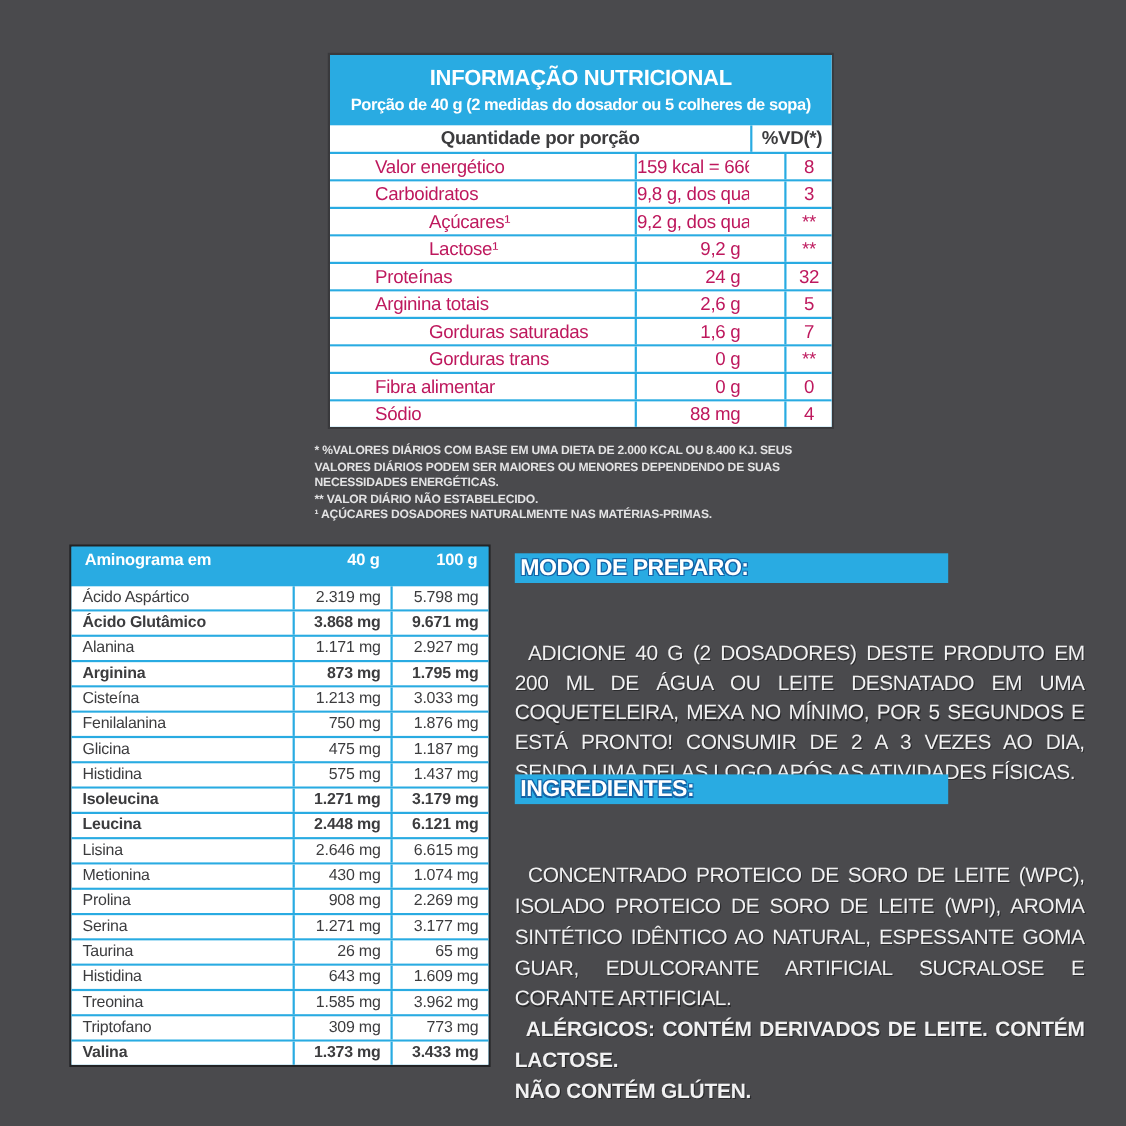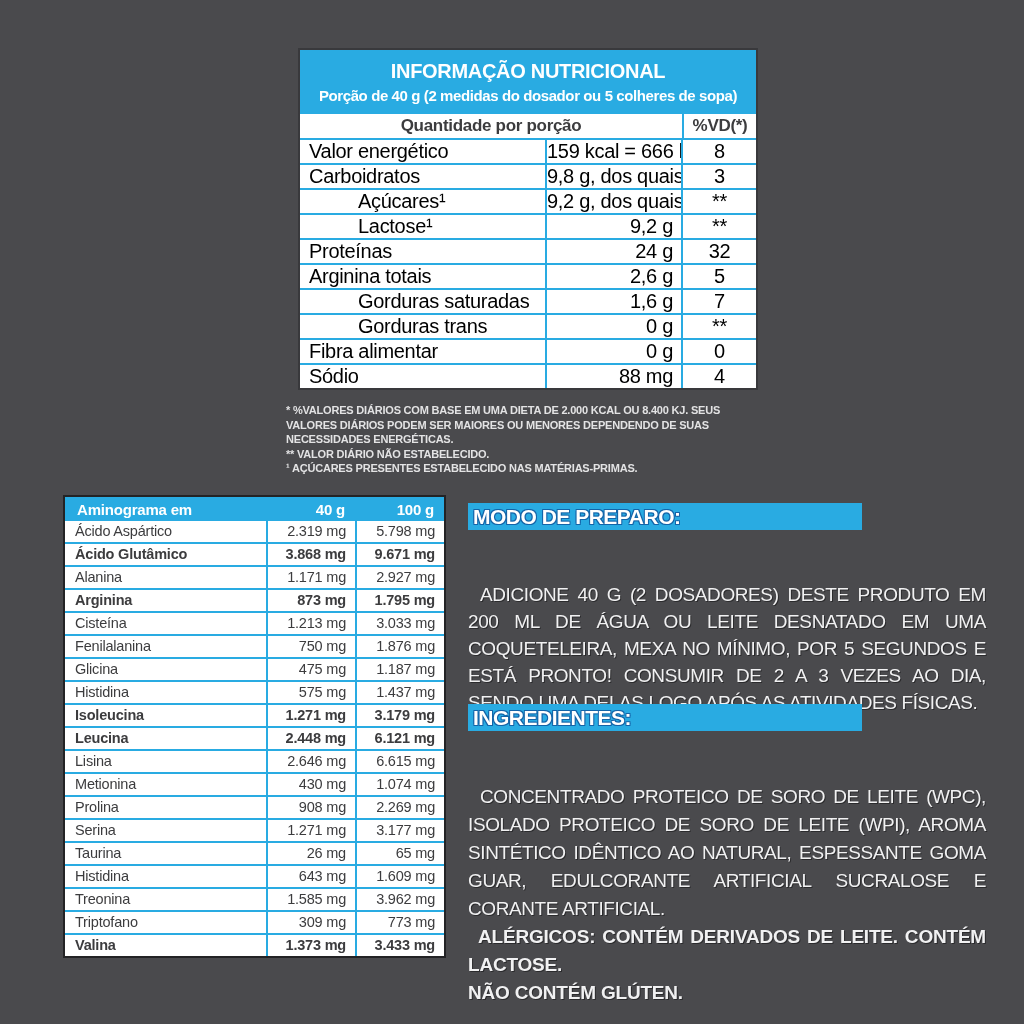--- a/index.html
+++ b/index.html
@@ -48,23 +48,23 @@
     line-height:24px; border-left:2px solid #29ABE2; letter-spacing:-0.3px;
   }
   .nrow{
     display:grid;
     grid-template-columns:245px 136px 1fr;
     background:#fff;
     border-bottom:2px solid #29ABE2;
   }
   .nrow:last-child{ border-bottom:none; }
   .ncell{
-    font-size:20px; color:#000000; line-height:23px;
+    font-size:17px; color:#be185d; line-height:23px;
     letter-spacing:-0.3px;
-    white-space:nowrap; overflow:hidden;
+    white-space:nowrap; overflow:hidden;margin-left:32px;
   }
   .nlabel{ padding-left:9px; }
   .nlabel.indent{ padding-left:58px; }
   .nvalue{ text-align:right; padding-right:8px; border-left:2px solid #29ABE2; }
   .nvd{ text-align:center; border-left:2px solid #29ABE2; }
 
   
   #footnotes{
     left:286px; top:403px; width:465px;
     color:#E3E3E4; font-size:11px; font-weight:bold;
@@ -73,21 +73,21 @@
 
   
   #amino-panel{
     left:65px; top:497px; width:379px;
     box-shadow:0 0 0 2px #232325;
     background:#29ABE2;
   }
   .am-headrow{
     display:grid; grid-template-columns:201px 89px 1fr;
     background:#29ABE2; color:#fff; font-weight:bold;
-    height:24px;
+    height:36px;
   }
   .am-headrow > div{ font-size:15px; line-height:26px; letter-spacing:-0.2px;}
   .am-h-name{ padding-left:12px; }
   .am-h-40, .am-h-100{ text-align:right; padding-right:10px; }
   .arow{
     display:grid; grid-template-columns:201px 89px 1fr;
     background:#fff; border-bottom:2px solid #29ABE2;
   }
   .arow:last-child{ border-bottom:none; }
   .acell{
@@ -187,21 +187,21 @@
           <div class="ncell nvalue">88 mg</div>
           <div class="ncell nvd">4</div>
         </div>
       </div>
   </div>
 </div>
 
 <div id="footnotes" class="abs">
     <div>* %VALORES DIÁRIOS COM BASE EM UMA DIETA DE 2.000 KCAL OU 8.400 KJ. SEUS VALORES DIÁRIOS PODEM SER MAIORES OU MENORES DEPENDENDO DE SUAS NECESSIDADES ENERGÉTICAS.</div>
     <div>** VALOR DIÁRIO NÃO ESTABELECIDO.</div>
-    <div>¹ AÇÚCARES PRESENTES ESTABELECIDO NAS MATÉRIAS-PRIMAS.</div>
+    <div>¹ AÇÚCARES DOSADORES NATURALMENTE NAS MATÉRIAS-PRIMAS.</div>
   </div>
 
 <div id="amino-panel" class="abs">
   <div class="am-headrow">
     <div class="am-h-name">Aminograma em</div>
     <div class="am-h-40">40 g</div>
     <div class="am-h-100">100 g</div>
   </div>
   <div id="amino-rows">
       <div class="arow">

